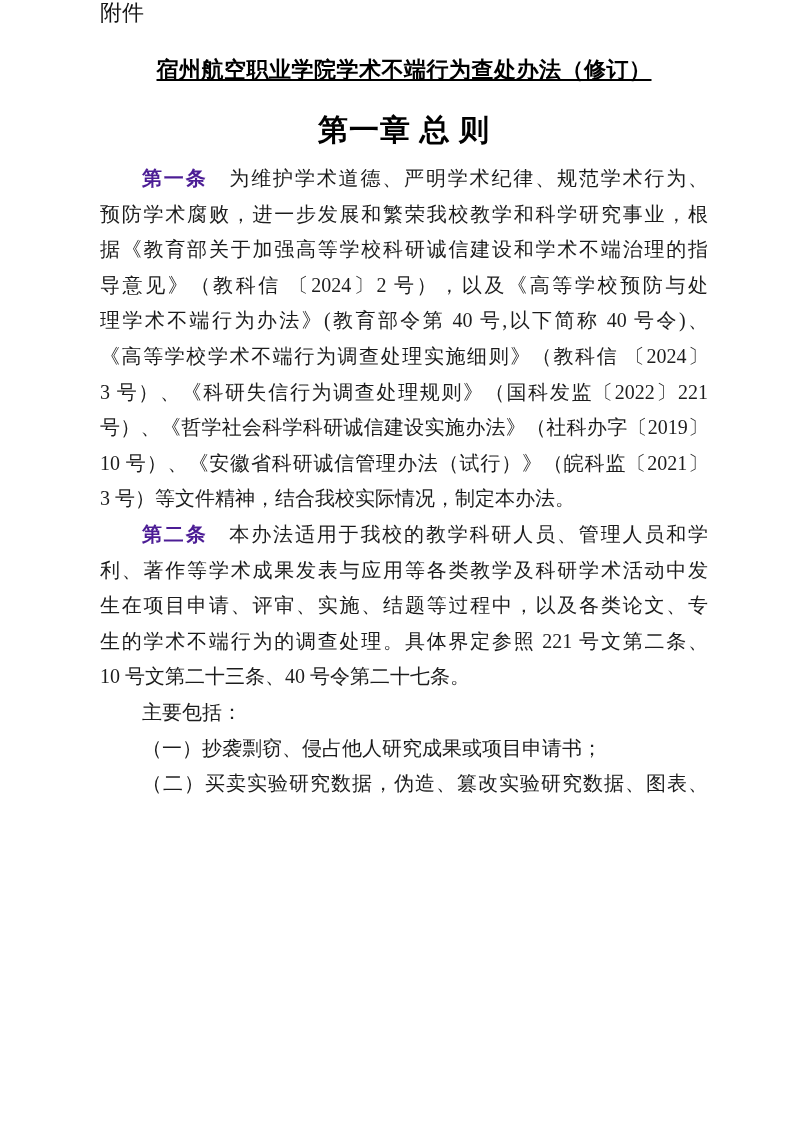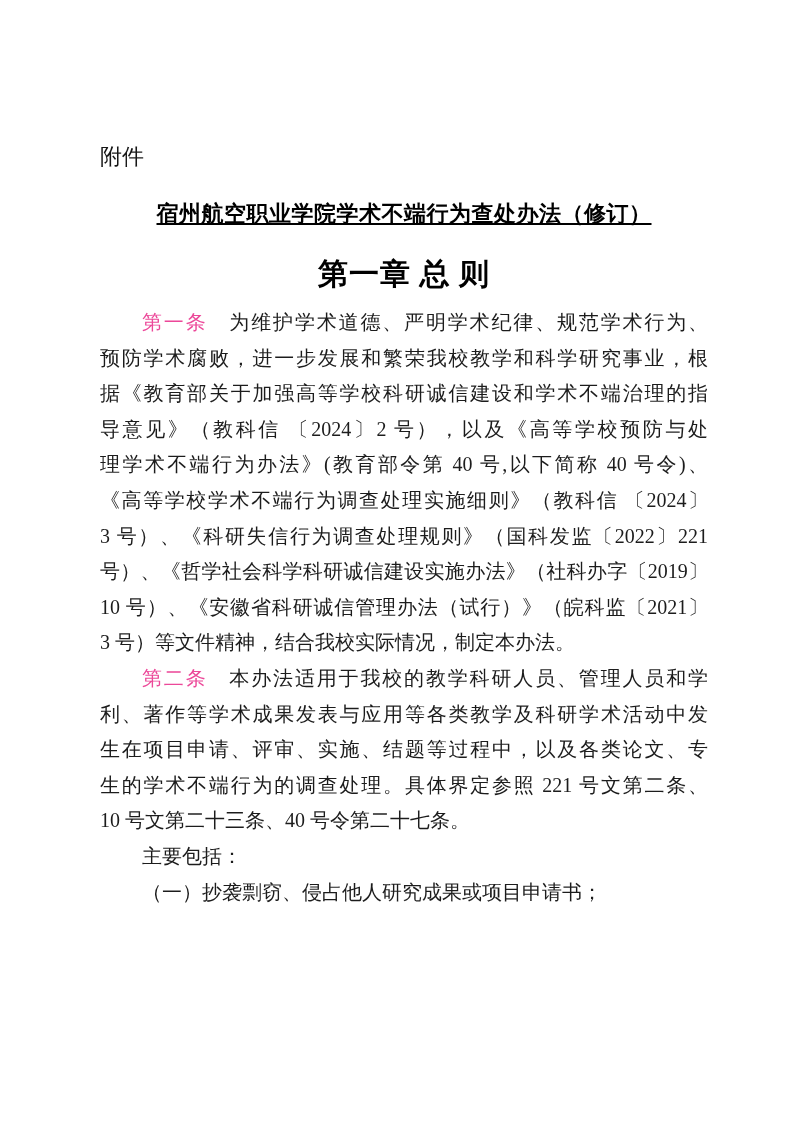--- a/index.html
+++ b/index.html
@@ -12,21 +12,20 @@
     width: 793px;
     height: 1122px;
     background: #ffffff;
     overflow: hidden;
     box-sizing: border-box;
     padding: 0 85px 0 100px;
     font-family: "Liberation Serif", "DejaVu Serif", serif;
     color: #1c1c1c;
   }
   .attachment {
-    margin-top: 144px;
     font-family: "Liberation Sans", "DejaVu Sans", sans-serif;
     font-size: 22px;
     line-height: 26px;
     color: #161616;
   }
   .doc-title {
     margin: 28px 0 0 0;
     font-size: 22px;
     line-height: 32px;
     font-weight: 700;
@@ -59,22 +58,22 @@
     white-space: pre-wrap;
     overflow: hidden;
   }
   .line.justify {
     text-align-last: justify;
   }
   .line.indent {
     text-indent: 42px;
   }
   .article-label {
-    font-weight: 400;
-    color: #ec4899;
+    font-weight: 700;
+    color: #4c1d95;
   }
 </style>
 </head>
 <body>
 
 <div class="page">
   <div class="attachment">附件</div>
 
   <h1 class="doc-title">宿州航空职业学院学术不端行为查处办法（修订）</h1>
 
@@ -99,14 +98,17 @@
         <div class="line justify">生在项目申请、评审、实施、结题等过程中，以及各类论文、专</div>
         <div class="line justify">生的学术不端行为的调查处理。具体界定参照 221 号文第二条、</div>
         <div class="line">10 号文第二十三条、40 号令第二十七条。</div>
       </div>
       <div class="para">
         <div class="line indent">主要包括：</div>
       </div>
       <div class="para">
         <div class="line indent">（一）抄袭剽窃、侵占他人研究成果或项目申请书；</div>
       </div>
+      <div class="para">
+        <div class="line justify indent">（二）买卖实验研究数据，伪造、篡改实验研究数据、图表、</div>
+      </div>
     </div>
 </div>
 
 </body></html>

